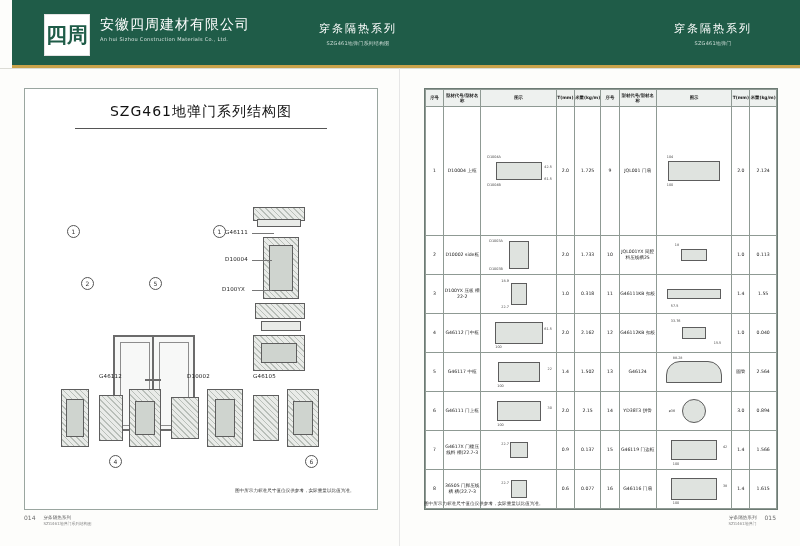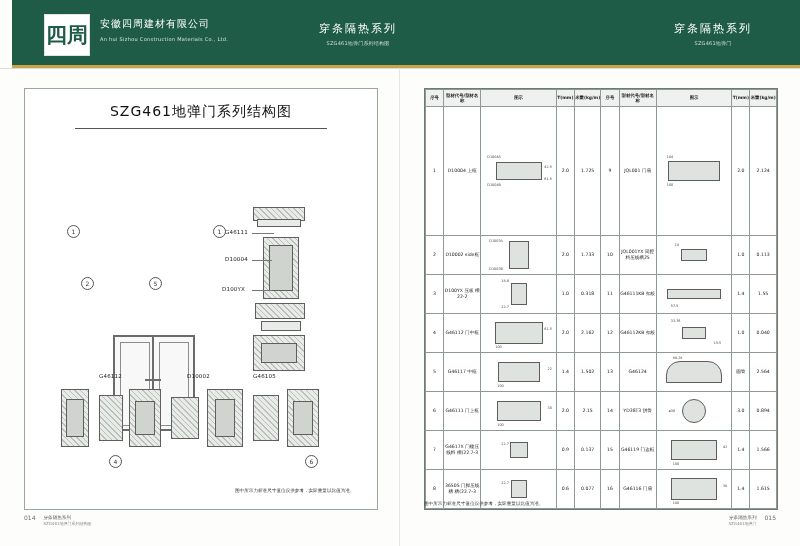--- a/index.html
+++ b/index.html
@@ -26,21 +26,21 @@
     background:#ffffff;border:1px solid #e3e3e3;
     display:flex;align-items:center;justify-content:center;
   }
   .logo-box .lg{
     font-size:21px;color:#1f5c48;font-weight:bold;line-height:1;
     font-family:"DejaVu Sans","Liberation Sans",sans-serif;
   }
   .brand{
     position:absolute;left:88px;top:16px;color:#ffffff;
   }
-  .brand .cn{font-size:10px;letter-spacing:1px;line-height:16px;}
+  .brand .cn{font-size:14px;letter-spacing:1px;line-height:16px;}
   .brand .en{font-size:5px;letter-spacing:.3px;line-height:8px;color:#d8e4df;margin-top:3px;}
   .brand .en2{font-size:5px;letter-spacing:.3px;line-height:8px;color:#d8e4df;}
   .center-title{
     position:absolute;left:276px;top:22px;text-align:center;width:140px;color:#fff;
   }
   .center-title .t1{font-size:11px;letter-spacing:2px;line-height:14px;}
   .center-title .t2{font-size:5px;letter-spacing:.2px;line-height:8px;color:#cfded8;margin-top:3px;}
   .right-title{
     position:absolute;right:24px;top:22px;text-align:center;width:150px;color:#fff;
   }

